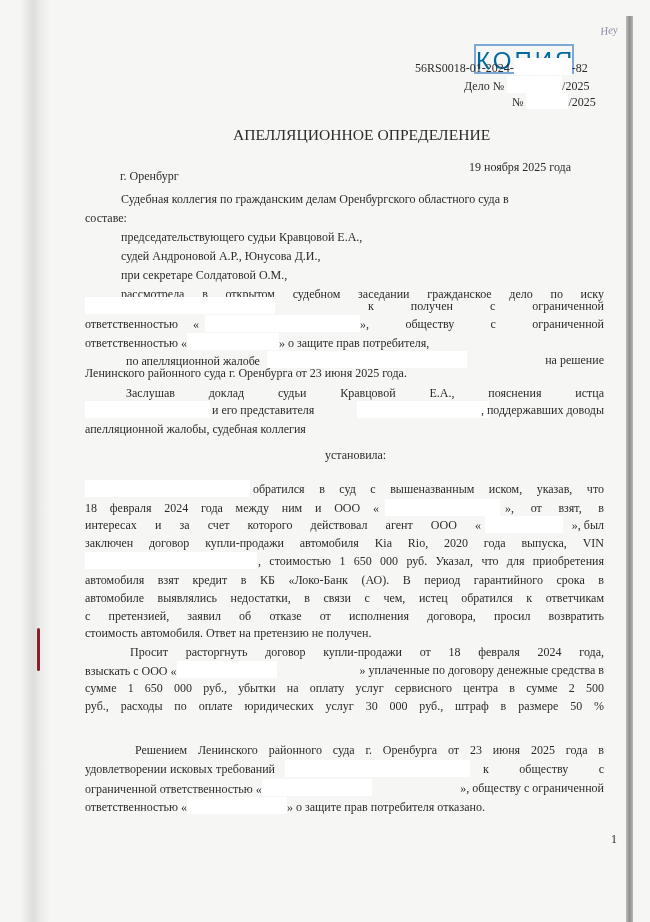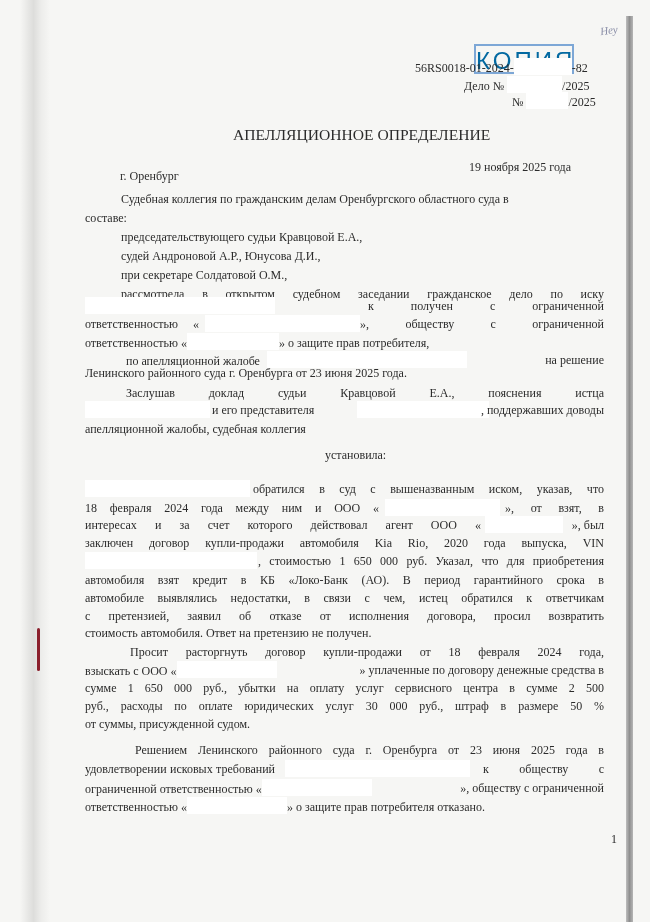--- a/index.html
+++ b/index.html
@@ -124,21 +124,20 @@
   <div class="line just" style="left:85px; top:607px; width:519px;">с претензией, заявил об отказе от исполнения договора, просил возвратить</div>
   <div class="line" style="left:85px; top:624px;">стоимость автомобиля. Ответ на претензию не получен.</div>
 
   <div class="line just" style="left:130px; top:643px; width:474px;">Просит расторгнуть договор купли-продажи от 18 февраля 2024 года,</div>
   <div class="line" style="left:85px; top:661px; width:519px;">
     <span>взыскать с ООО «</span><span class="redact" style="width:100px"></span>
     <span style="position:absolute; right:0;">» уплаченные по договору денежные средства в</span>
   </div>
   <div class="line just" style="left:85px; top:679px; width:519px;">сумме 1 650 000 руб., убытки на оплату услуг сервисного центра в сумме 2 500</div>
   <div class="line just" style="left:85px; top:697px; width:519px;">руб., расходы по оплате юридических услуг 30 000 руб., штраф в размере 50 %</div>
-  <div class="line" style="left:85px; top:715px;">от суммы, присужденной судом.</div>
 
   <div class="line just" style="left:135px; top:741px; width:469px;">Решением Ленинского районного суда г. Оренбурга от 23 июня 2025 года в</div>
   <div class="line" style="left:85px; top:760px; width:519px;">
     <span class="just" style="display:inline-block; width:190px;">удовлетворении исковых требований</span>
     <span class="redact" style="position:absolute; left:200px; width:185px;"></span>
     <span style="position:absolute; left:398px; width:121px;" class="just">к обществу с</span>
   </div>
   <div class="line" style="left:85px; top:779px; width:519px;">
     <span>ограниченной ответственностью «</span><span class="redact" style="width:110px"></span>
     <span style="position:absolute; right:0;">», обществу с ограниченной</span>

